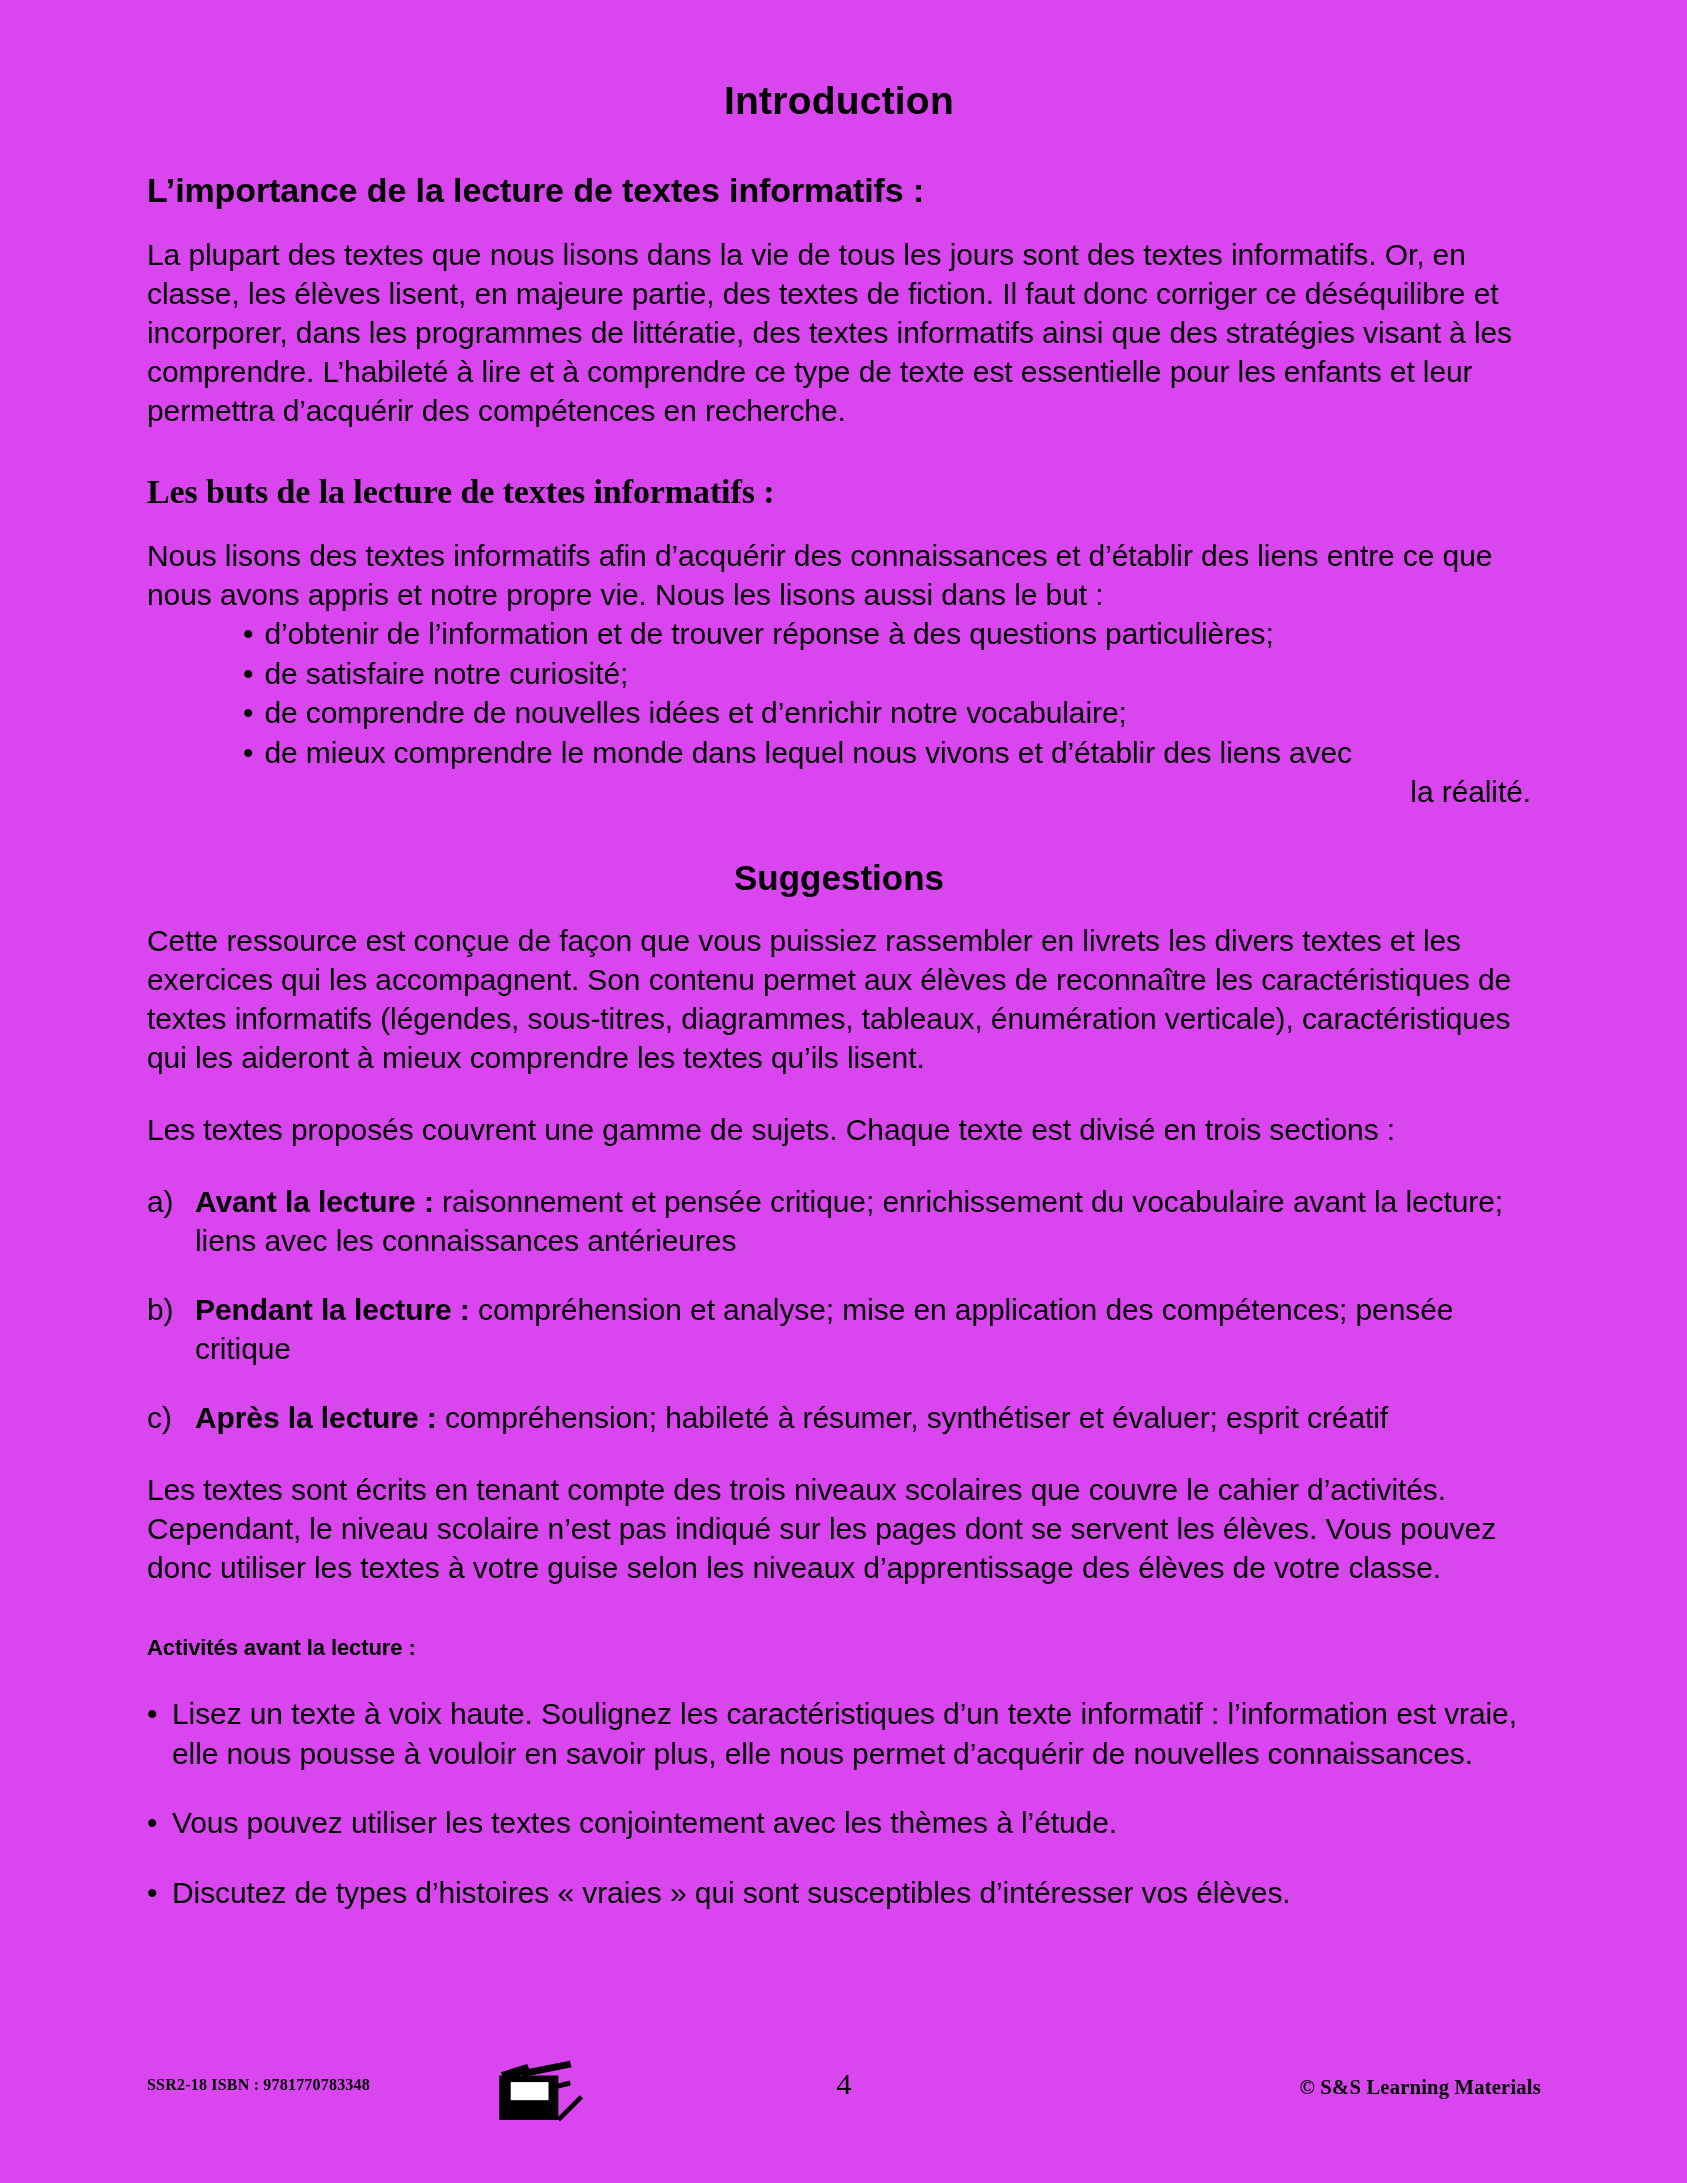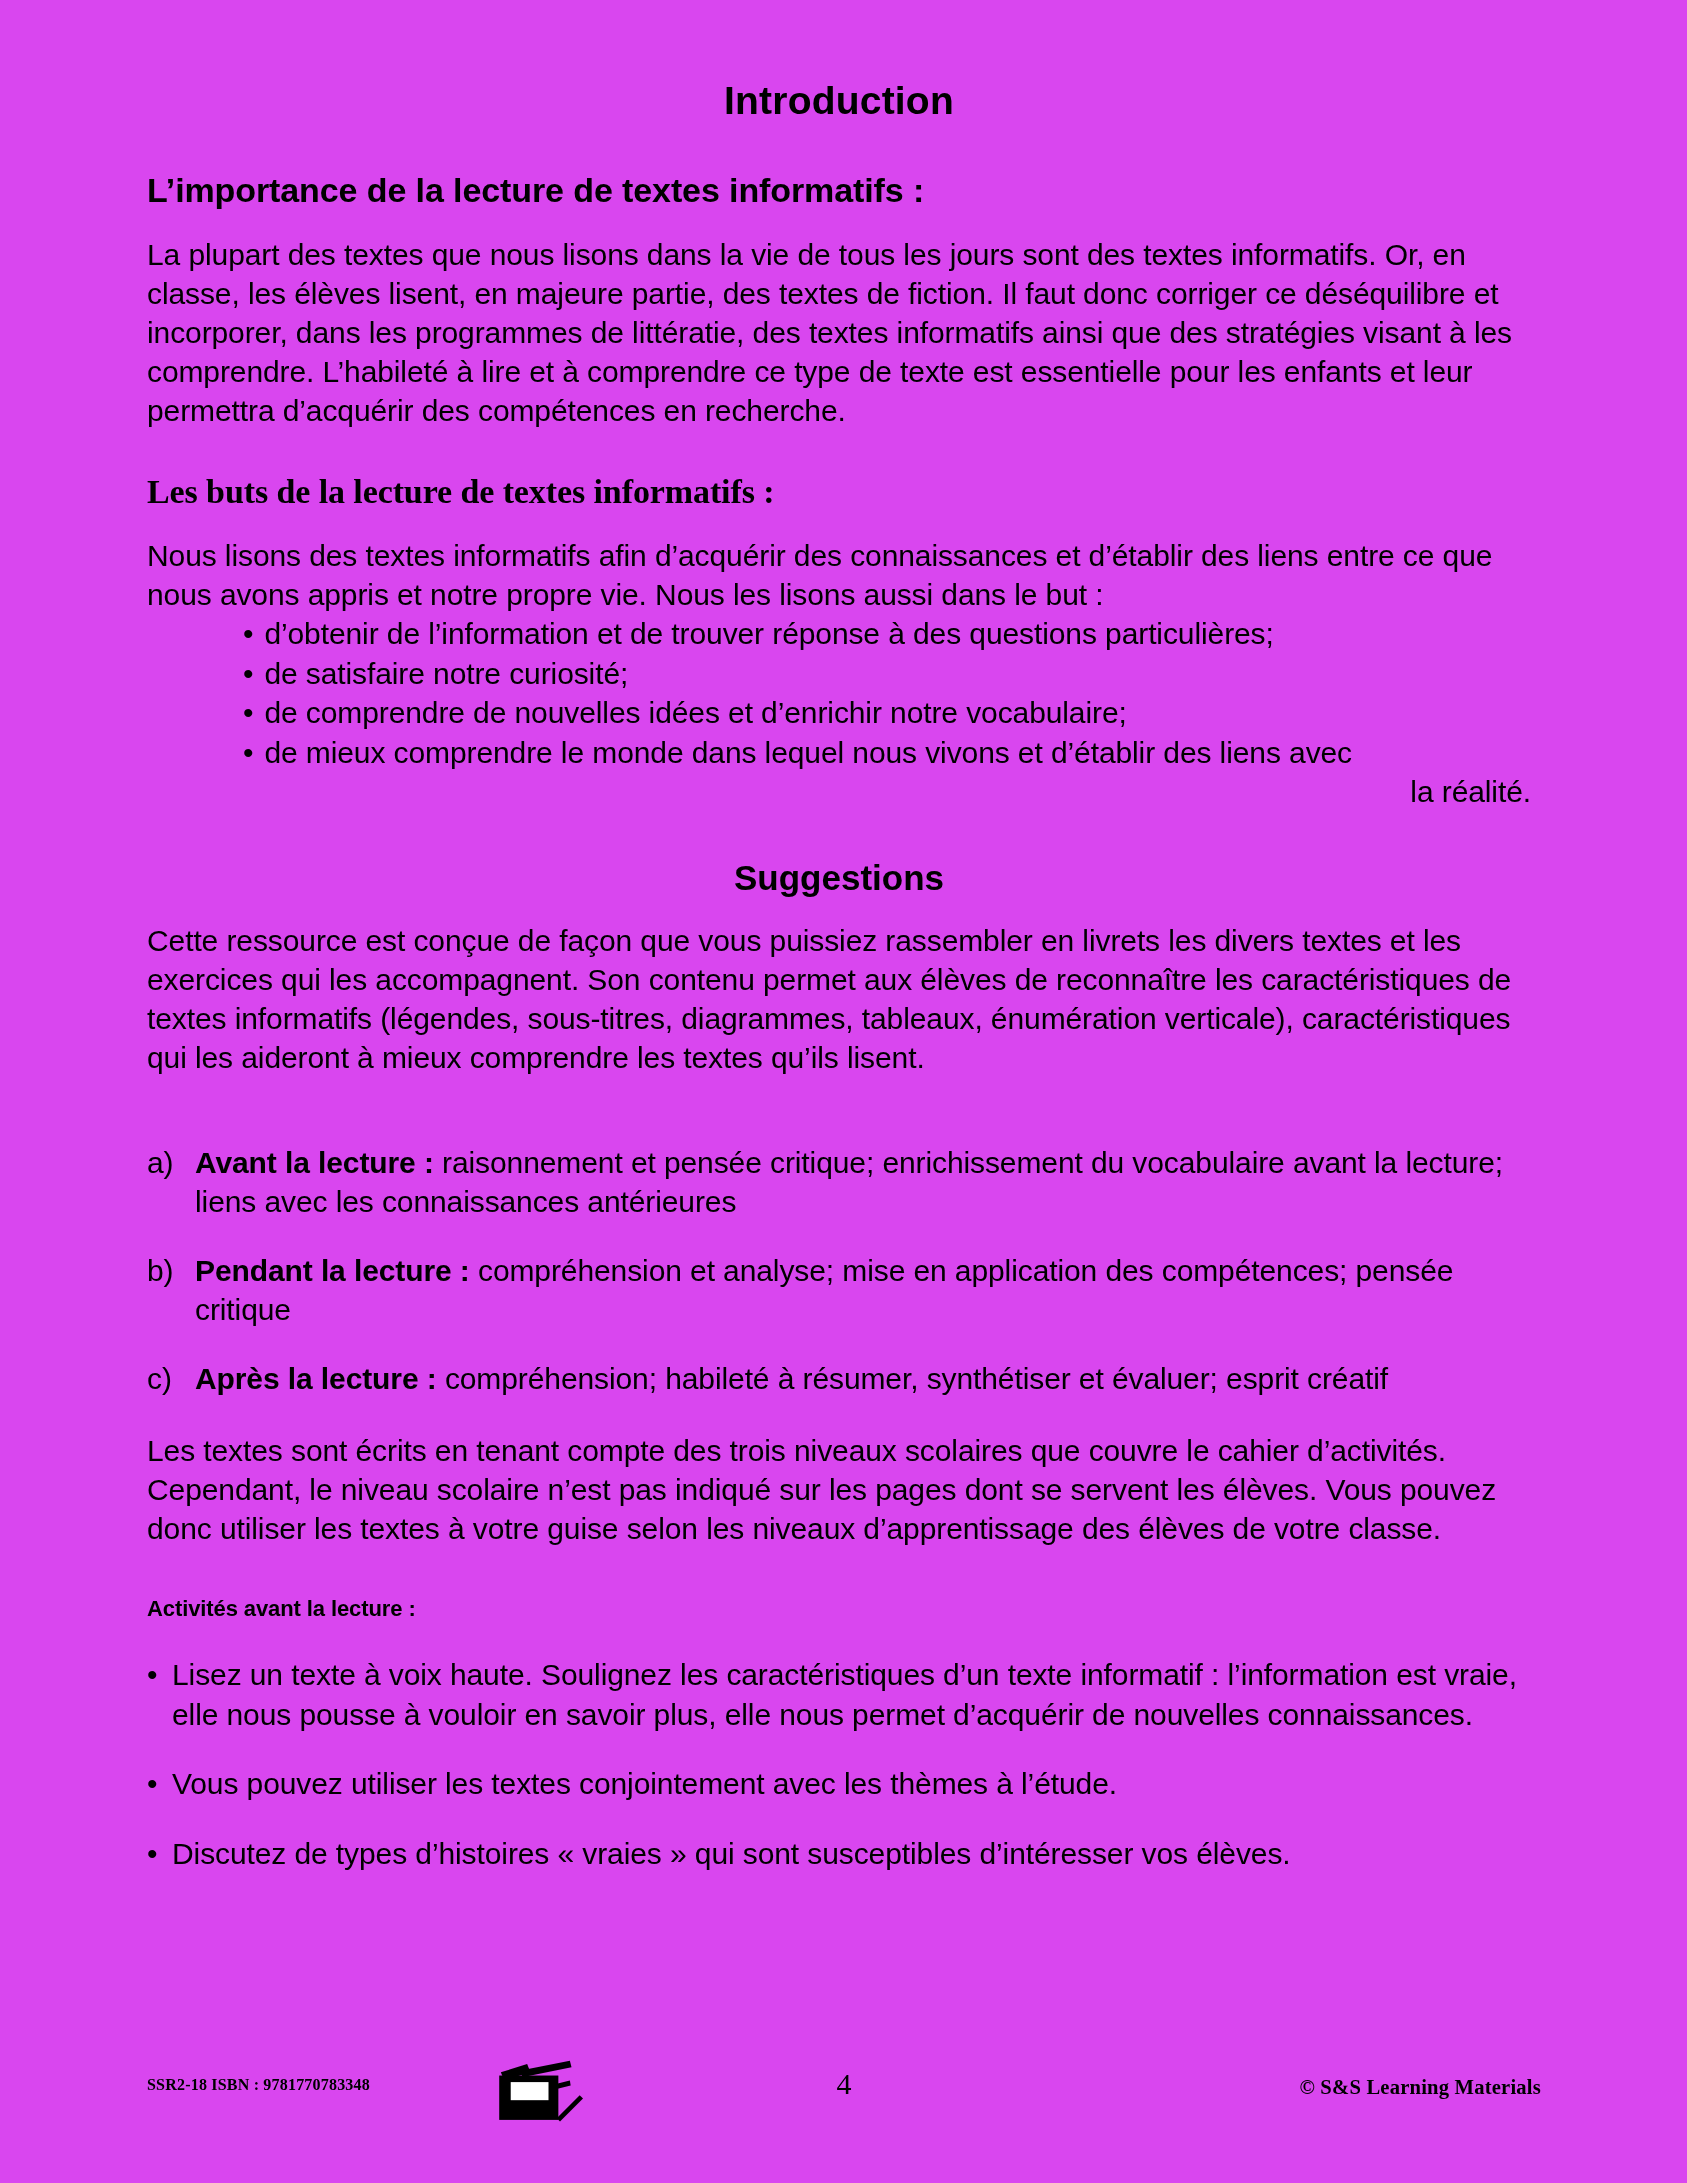--- a/index.html
+++ b/index.html
@@ -214,20 +214,21 @@
         <span class="bullet-dot">•</span><span>de mieux comprendre le monde dans lequel nous vivons et d’établir des liens avec</span><span class="cont-line">la réalité.</span>
       </li>
     </ul>
 
     <h1 class="center-heading">Suggestions</h1>
 
     <p class="para">Cette ressource est conçue de façon que vous puissiez rassembler en livrets les divers textes et les exercices qui les accompagnent. Son contenu permet aux élèves de reconnaître les caractéristiques de textes informatifs (légendes, sous-titres, diagrammes, tableaux, énumération verticale), caractéristiques qui les aideront à mieux comprendre les textes qu’ils lisent.</p>
 
     <div class="gap-md"></div>
 
+    <p class="para">Les textes proposés couvrent une gamme de sujets. Chaque texte est divisé en trois sections :</p>
 
     <div class="gap-md"></div>
 
     <ol class="letter-list">
       <li>
         <span class="marker">a)</span><b>Avant la lecture :</b><span> raisonnement et pensée critique; enrichissement du vocabulaire avant la lecture; liens avec les connaissances antérieures</span>
       </li>
       <li>
         <span class="marker">b)</span><b>Pendant la lecture :</b><span> compréhension et analyse; mise en application des compétences; pensée critique</span>
       </li>

